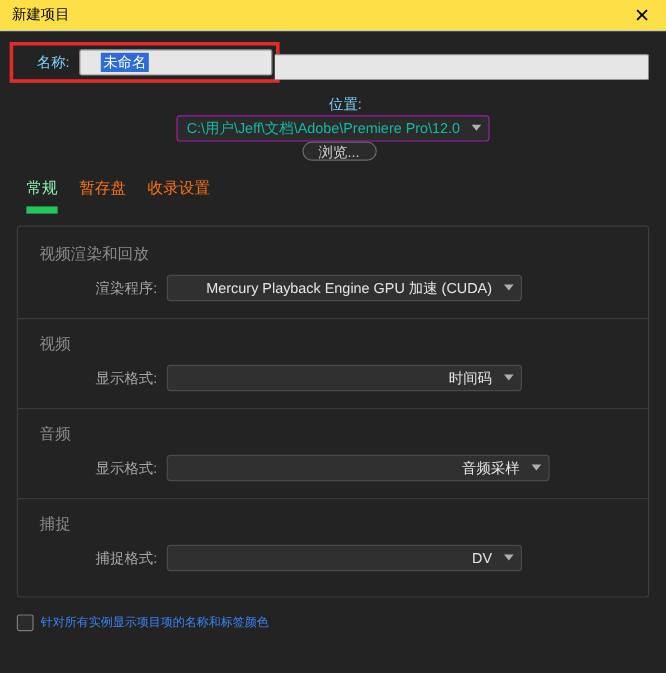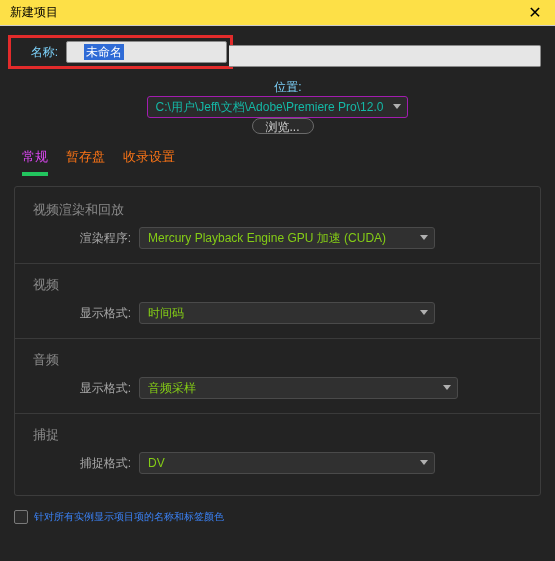--- a/index.html
+++ b/index.html
@@ -90,22 +90,22 @@
     gap: 18px;
     margin-top: 14px;
     padding-left: 8px;
   }
   .tab {
     color: #f97316;
     padding-bottom: 6px;
     font-size: 13px;
   }
   .tab.active {
-    color: #d946ef;
-    border-bottom: 4px solid #22c55e;
+    color: #86efac;
+    border-bottom: 6px solid #22c55e;
   }
   .tab-pane {
     border: 1px solid #3c3c3c;
     border-radius: 3px;
     margin-top: 10px;
     padding: 14px 18px 18px 18px;
     height: 310px;
     background: #232323;
     position: relative;
   }
@@ -127,25 +127,26 @@
     text-align: right;
     padding-right: 8px;
     color: #a6a6a6;
     font-size: 12px;
   }
   .dropdown {
     height: 22px;
     border: 1px solid #4a4a4a;
     border-radius: 3px;
     background: #303030;
-    color: #84cc16;
+    color: #e5e5e5;
     padding: 0 24px 0 8px;
     position: relative;
     line-height: 20px;
     font-size: 12px;
+    text-align: right;
   }
   .dropdown .chev {
     position: absolute;
     right: 6px;
     top: 7px;
   }
   .chev {
     width: 0; height: 0;
     border-left: 4px solid transparent;
     border-right: 4px solid transparent;

